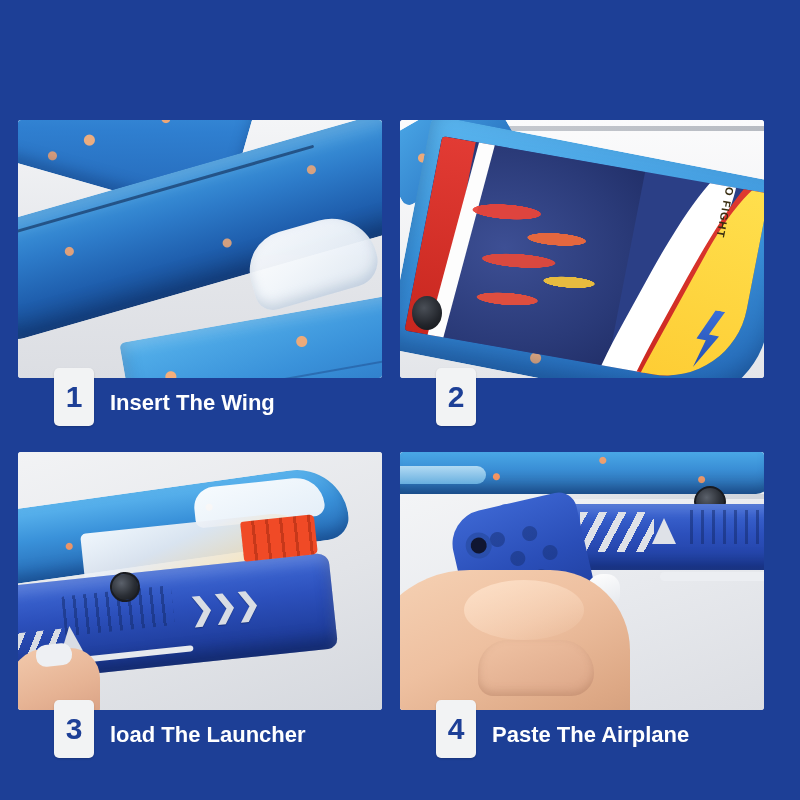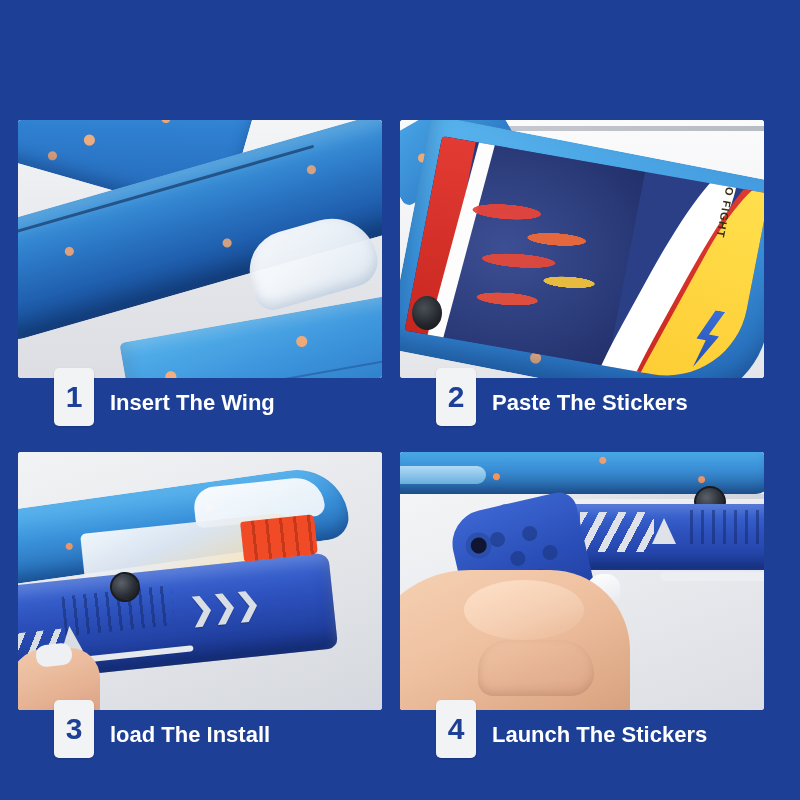--- a/index.html
+++ b/index.html
@@ -501,21 +501,20 @@
           <div class="p2-st-redband"></div>
           <div class="p2-st-yellow"></div>
           <div class="p2-st-text">REQUEST TO FIGHT</div>
           <div class="p2-bolt"></div>
         </div>
       </div>
       <div class="p2-wheel"></div>
     </div>
     <div class="caption-bar">
       <div class="step-badge">2</div>
-      <div class="caption-text">Paste The Stickers</div>
     </div>
   </div>
 
   <div class="card" id="card-3">
     <div class="photo">
       <div class="p3-bg"></div>
       <div class="p3-plane"></div>
       <div class="p3-canopy"></div>
       <div class="p3-wing"></div>
       <div class="p3-gun">
@@ -525,21 +524,21 @@
         <div class="p3-chevrons">❯❯❯</div>
         <div class="p3-railslot"></div>
       </div>
       <div class="p3-redclip"></div>
       <div class="p3-wheel"></div>
       <div class="p3-hand"></div>
       <div class="p3-trigger"></div>
     </div>
     <div class="caption-bar">
       <div class="step-badge">3</div>
-      <div class="caption-text">load The Install</div>
+      <div class="caption-text">load The Launcher</div>
     </div>
   </div>
 
   <div class="card" id="card-4">
     <div class="photo">
       <div class="p4-bg"></div>
       <div class="p4-plane"></div>
       <div class="p4-plane-canopy"></div>
       <div class="p4-rail"></div>
       <div class="p4-wheel"></div>
@@ -553,17 +552,17 @@
         <div class="p4-pin"></div>
       </div>
       <div class="p4-trigger"></div>
       <div class="p4-hand">
         <div class="p4-knuckle"></div>
         <div class="p4-finger"></div>
       </div>
     </div>
     <div class="caption-bar">
       <div class="step-badge">4</div>
-      <div class="caption-text">Launch The Stickers</div>
+      <div class="caption-text">Paste The Airplane</div>
     </div>
   </div>
 
 </div>
 
 </body></html>

